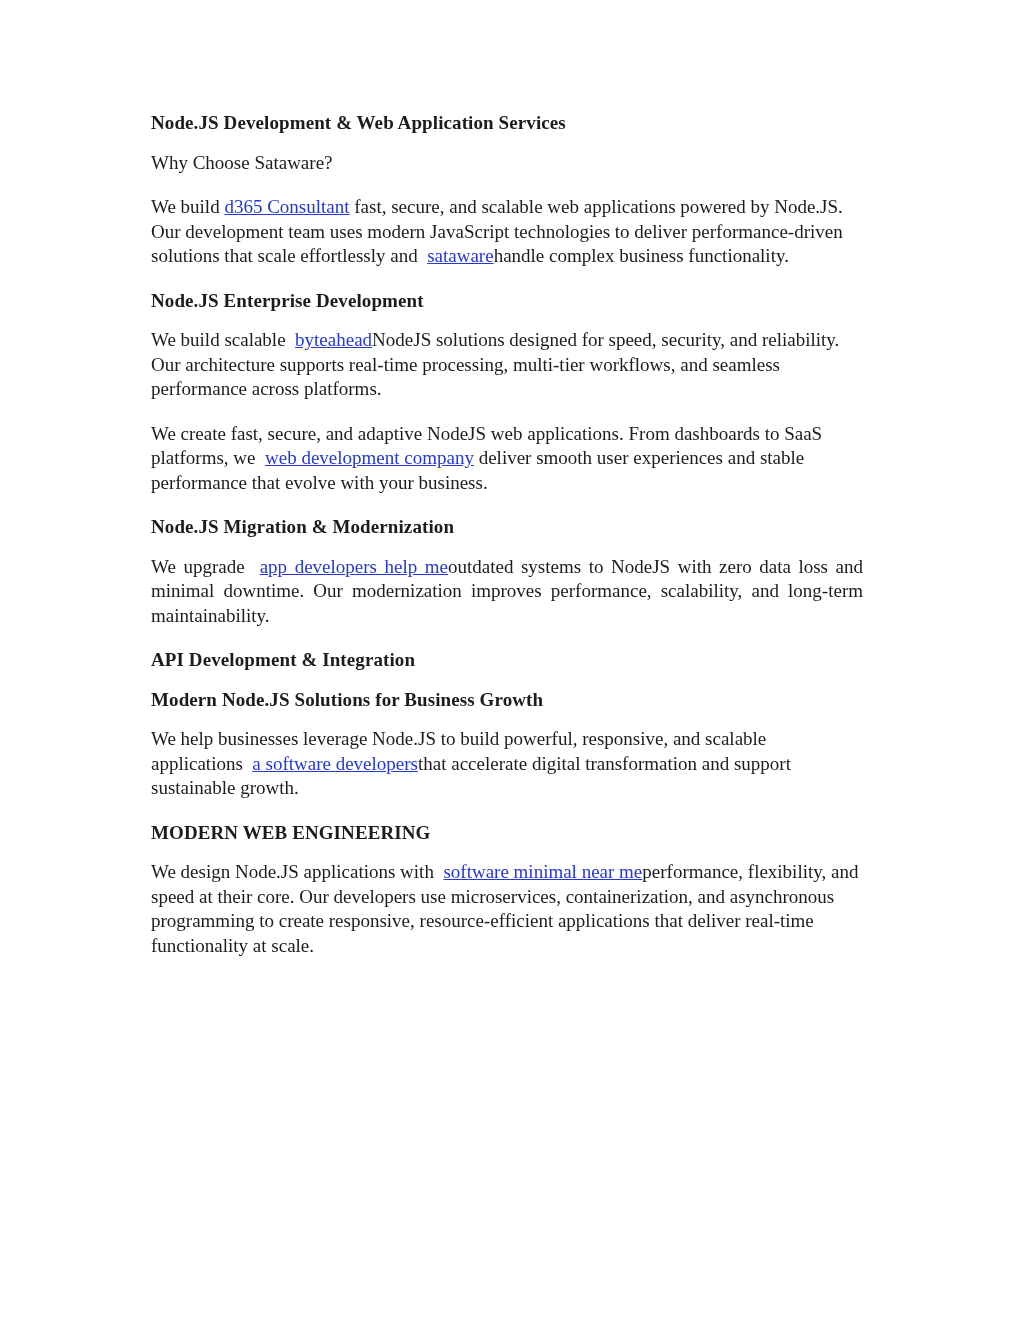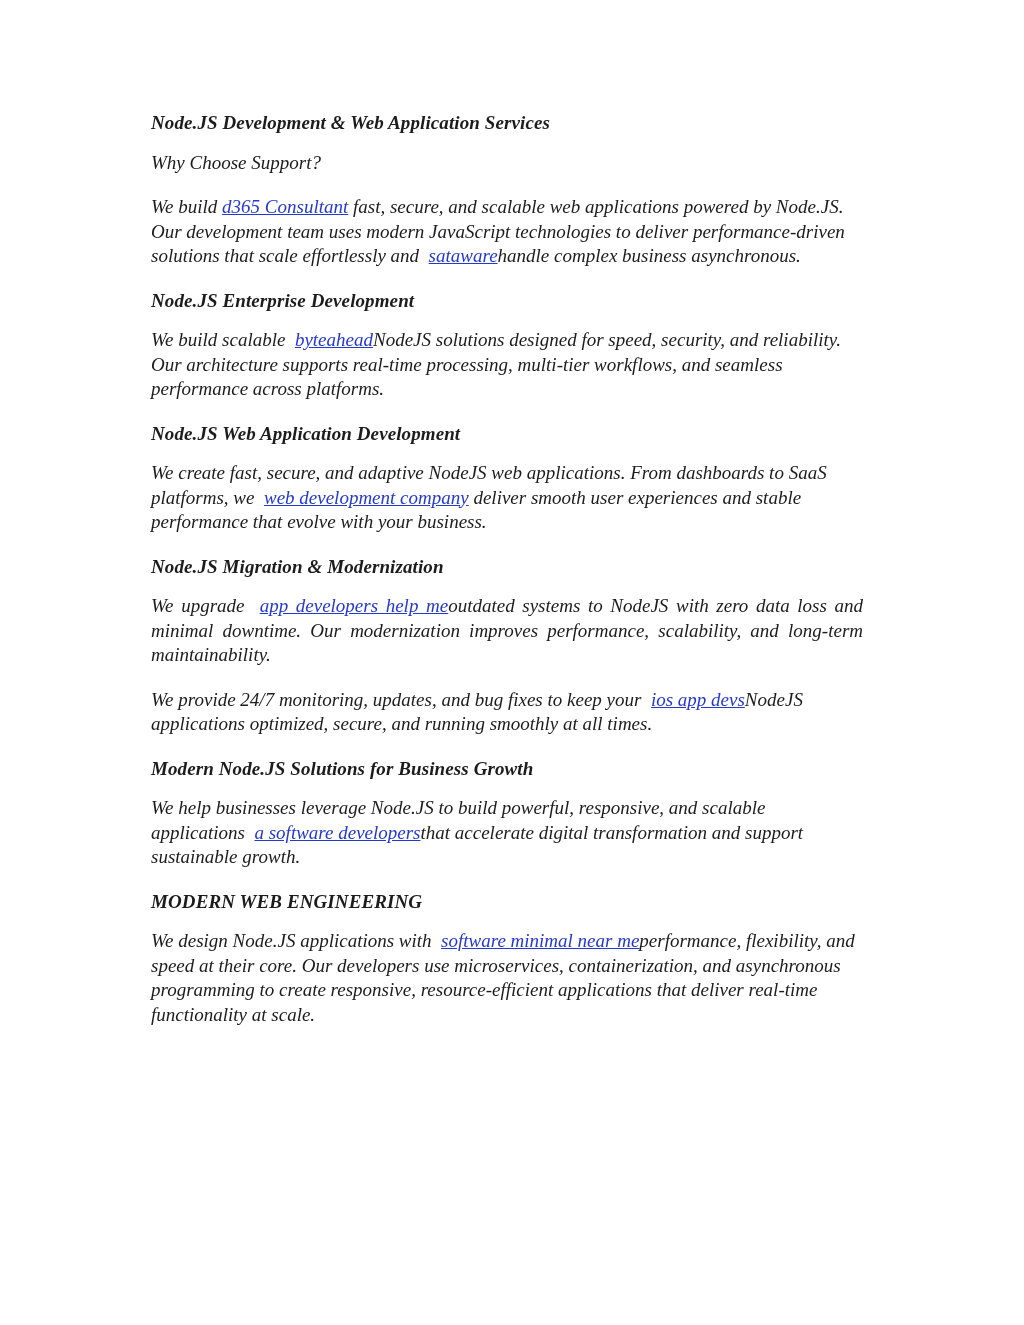--- a/index.html
+++ b/index.html
@@ -11,21 +11,20 @@
     width: 1024px;
     height: 1325px;
     font-family: "Liberation Serif", "DejaVu Serif", serif;
     color: var(--text-color, #1c1c1c);
     overflow: hidden;
   }
   .doc {
     box-sizing: border-box;
     width: 1016px;
     padding: 111px 153px 0 151px;
-    font-style: italic;
   }
   .heading {
     font-size: 19px;
     line-height: 24.5px;
     font-weight: 700;
     margin: 0 0 15px 0;
     letter-spacing: 0.1px;
   }
   .para {
     font-size: 19px;
@@ -39,27 +38,26 @@
     text-decoration-color: var(--link-color, #2438d2);
     cursor: pointer;
   }
 </style>
 </head>
 <body>
 
 <div class="doc">
   <div>
       <h2 class="heading">Node.JS Development &amp; Web Application Services</h2>
-      <p class="para"><span>Why Choose Support?</span></p>
-      <p class="para"><span>We build </span><a class="doc-link" href="#">d365 Consultant</a><span> fast, secure, and scalable web applications powered by Node.JS. Our development team uses modern JavaScript technologies to deliver performance-driven solutions that scale effortlessly and&nbsp; </span><a class="doc-link" href="#">sataware</a><span>handle complex business asynchronous.</span></p>
+      <p class="para"><span>Why Choose Sataware?</span></p>
+      <p class="para"><span>We build </span><a class="doc-link" href="#">d365 Consultant</a><span> fast, secure, and scalable web applications powered by Node.JS. Our development team uses modern JavaScript technologies to deliver performance-driven solutions that scale effortlessly and&nbsp; </span><a class="doc-link" href="#">sataware</a><span>handle complex business functionality.</span></p>
       <h2 class="heading">Node.JS Enterprise Development</h2>
       <p class="para"><span>We build scalable&nbsp; </span><a class="doc-link" href="#">byteahead</a><span>NodeJS solutions designed for speed, security, and reliability. Our architecture supports real-time processing, multi-tier workflows, and seamless performance across platforms.</span></p>
-      <h2 class="heading">Node.JS Web Application Development</h2>
       <p class="para"><span>We create fast, secure, and adaptive NodeJS web applications. From dashboards to SaaS platforms, we&nbsp; </span><a class="doc-link" href="#">web development company</a><span> deliver smooth user experiences and stable performance that evolve with your business.</span></p>
       <h2 class="heading">Node.JS Migration &amp; Modernization</h2>
       <p class="para" style="text-align: justify;"><span>We upgrade&nbsp; </span><a class="doc-link" href="#">app developers help me</a><span>outdated systems to NodeJS with zero data loss and minimal downtime. Our modernization improves performance, scalability, and long-term maintainability.</span></p>
-      <p class="para"><span>We provide 24/7 monitoring, updates, and bug fixes to keep your&nbsp; </span><a class="doc-link" href="#">ios app devs</a><span>NodeJS applications optimized, secure, and running smoothly at all times.</span></p>
+      <h2 class="heading">API Development &amp; Integration</h2>
       <h2 class="heading">Modern Node.JS Solutions for Business Growth</h2>
       <p class="para"><span>We help businesses leverage Node.JS to build powerful, responsive, and scalable applications&nbsp; </span><a class="doc-link" href="#">a software developers</a><span>that accelerate digital transformation and support sustainable growth.</span></p>
       <h2 class="heading">MODERN WEB ENGINEERING</h2>
       <p class="para"><span>We design Node.JS applications with&nbsp; </span><a class="doc-link" href="#">software minimal near me</a><span>performance, flexibility, and speed at their core. Our developers use microservices, containerization, and asynchronous programming to create responsive, resource-efficient applications that deliver real-time functionality at scale.</span></p>
     </div>
 </div>
 
 </body></html>

